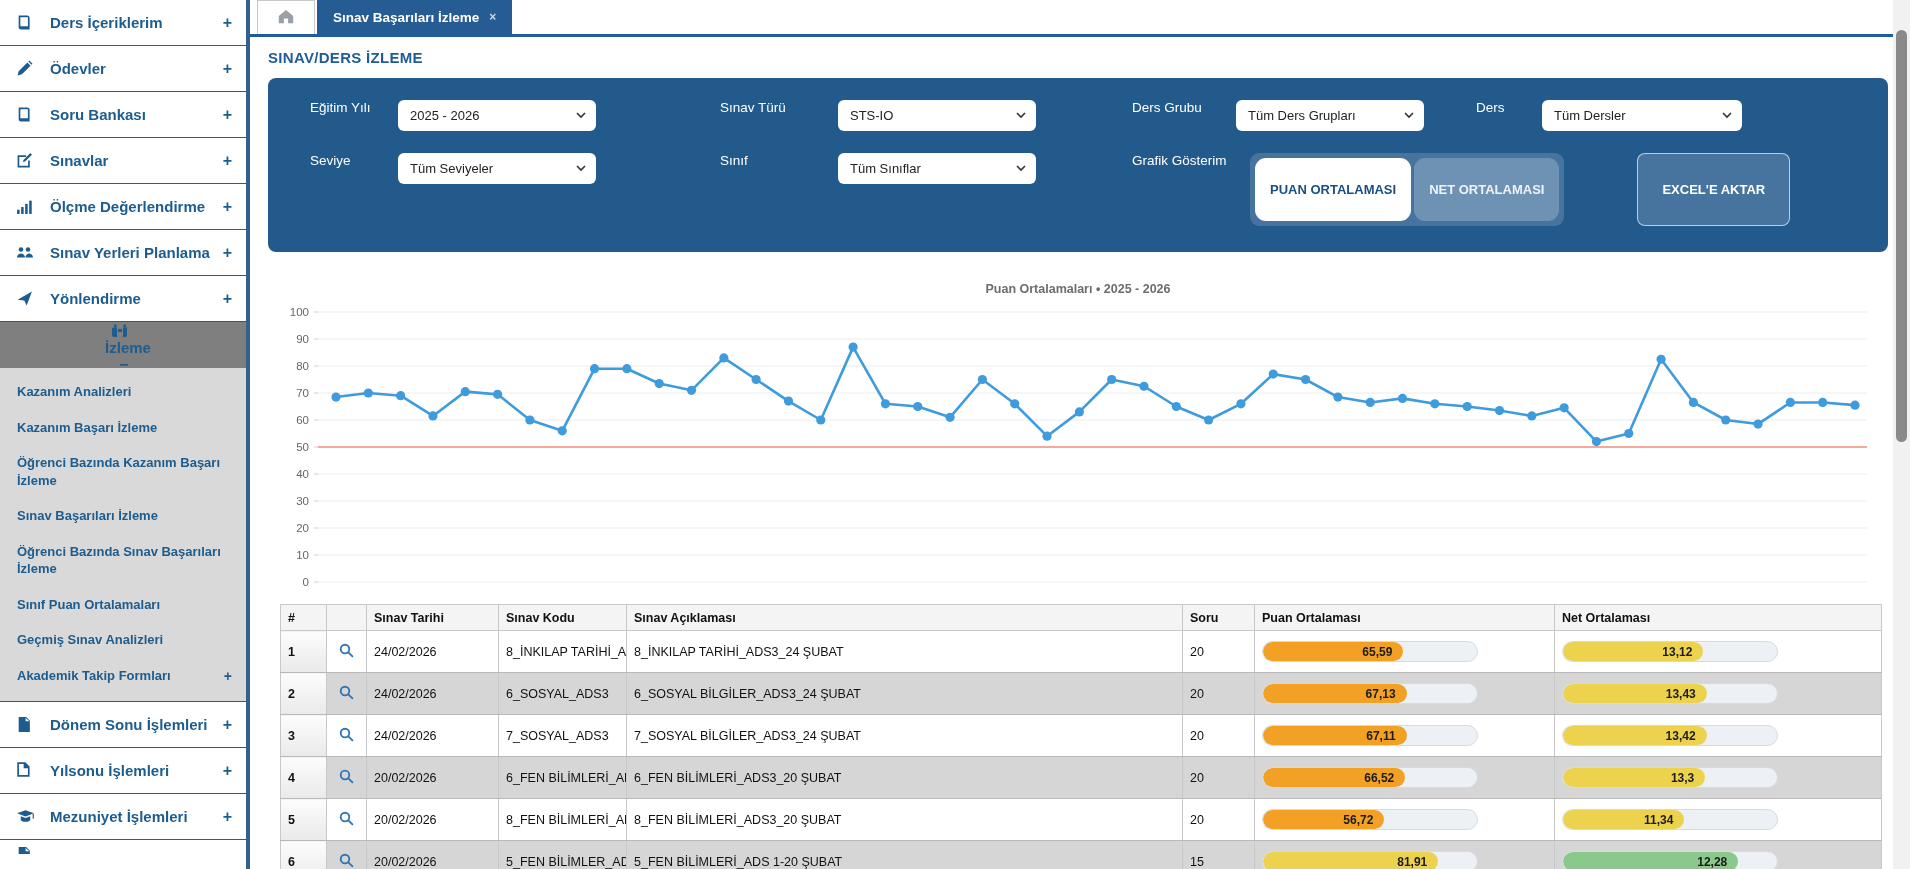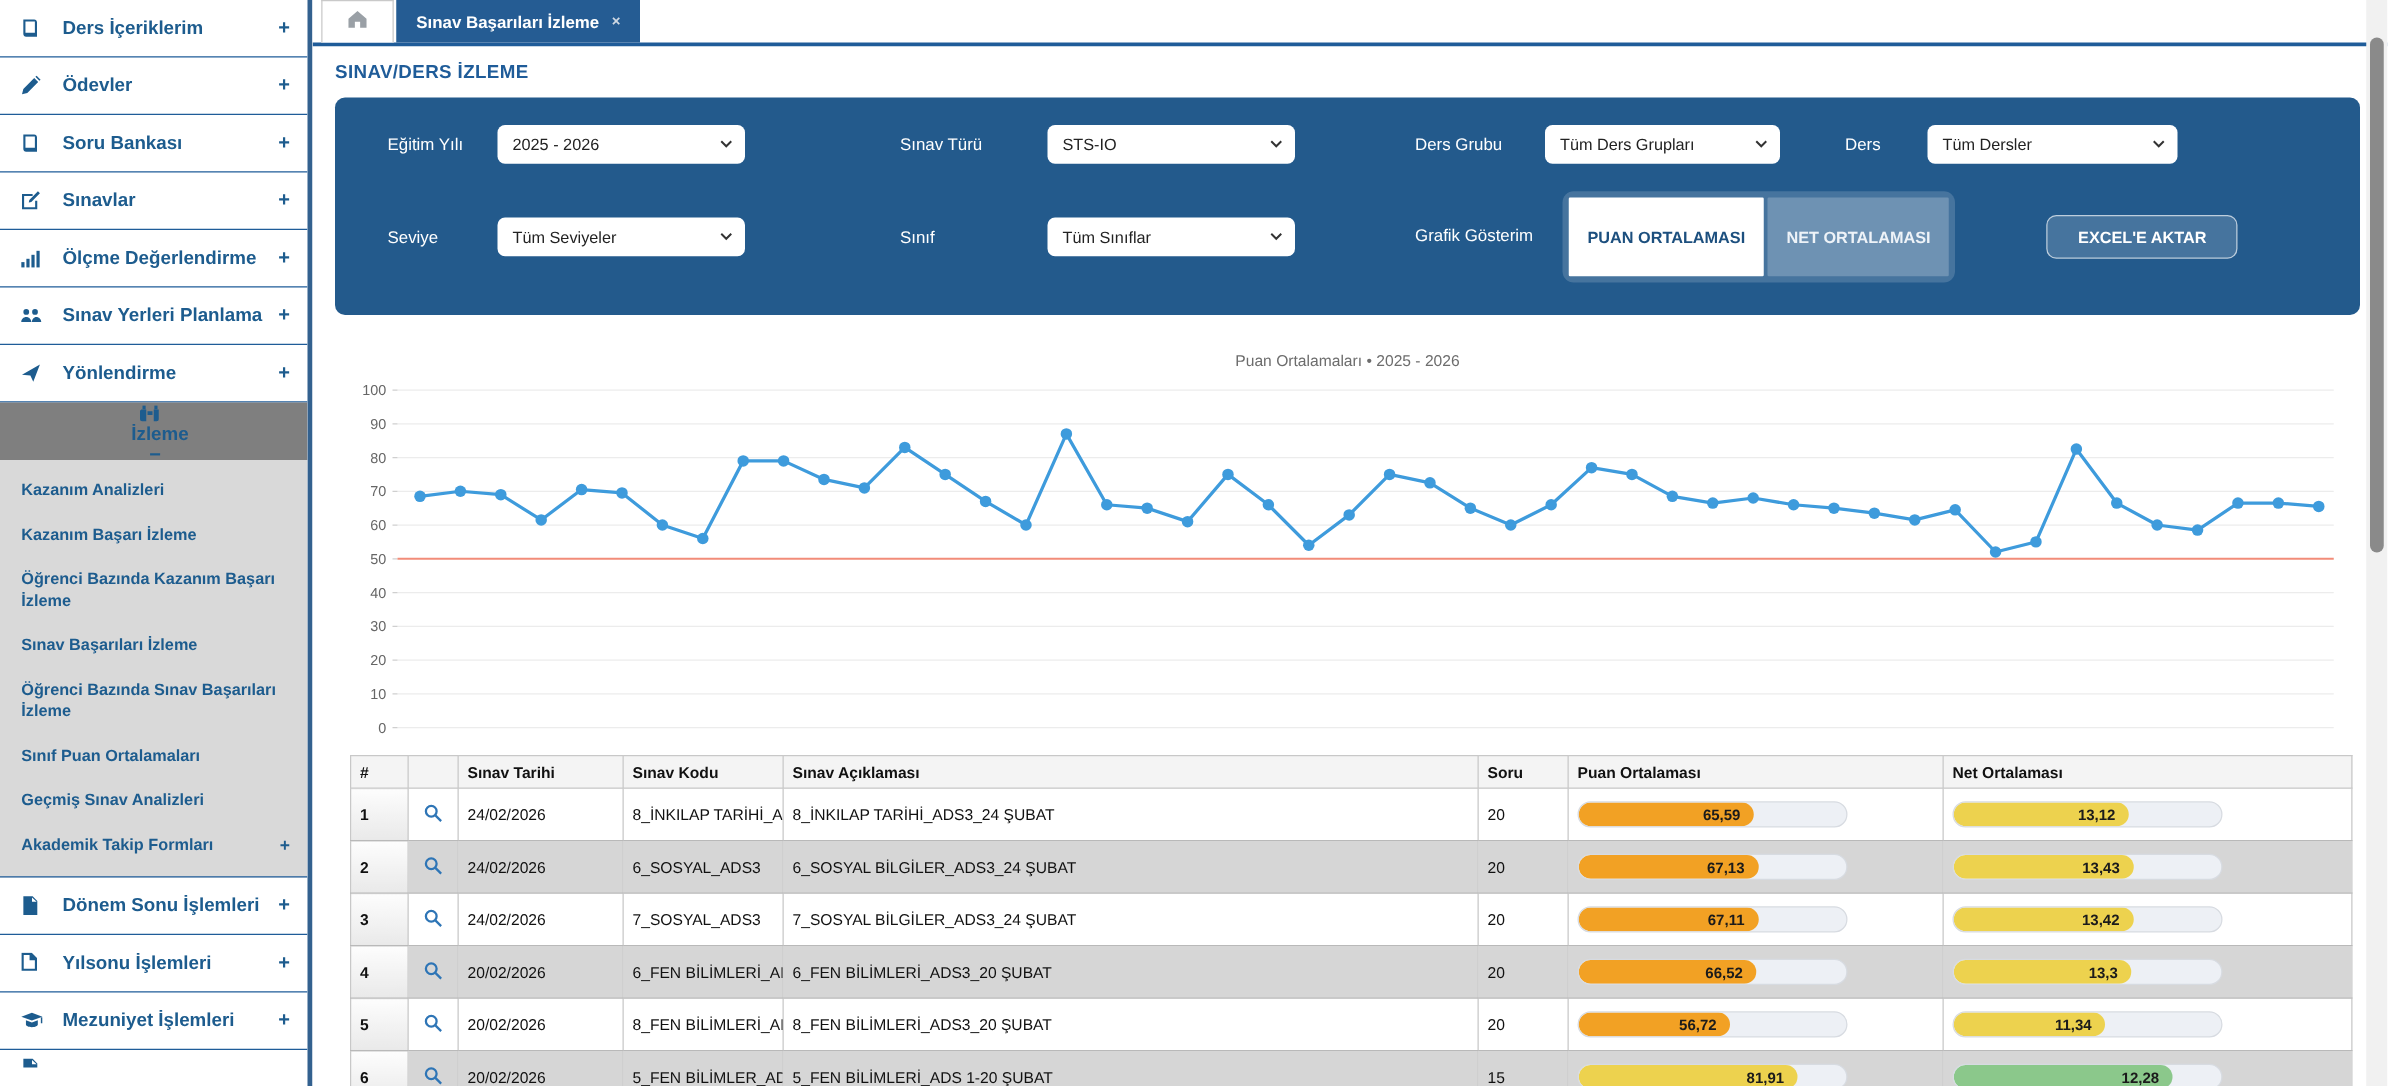--- a/index.html
+++ b/index.html
@@ -31,41 +31,41 @@
   .tab-active { display:flex; align-items:center; gap:10px; background:#255c93; color:#fff;
     padding:0 16px; margin-left:2px; font-size:13.5px; font-weight:bold; cursor:pointer; }
   .tab-close { font-size:12px; color:#cfd8e3; cursor:pointer; }
 
   .content { flex:1; padding:10px 14px 0 18px; overflow:hidden; }
   .page-title { color:#1f5c99; font-size:15px; font-weight:800; letter-spacing:.3px; margin:2px 0 12px 0; }
 
   
   .filter-panel { background:#235a8c; border-radius:8px; margin-right:8px;
     padding:22px 20px 26px 42px; }
-  .f-row { display:flex; align-items:center; }
+  .f-row { display:flex; }
   .f-row + .f-row { margin-top:22px; }
   .f-label { color:#fff; font-size:13.5px; white-space:nowrap; }
   .f-label.wrap { white-space:normal; line-height:1.25; }
   .sel { height:31px; background:#fff; border-radius:6px; display:flex; align-items:center;
     justify-content:space-between; padding:0 10px 0 12px; font-size:13px; color:#222; cursor:pointer; }
   .sel .chev { color:#333; margin-left:8px; display:flex; }
   .w1 { width:88px; } .w2 { width:118px; } .w3 { width:104px; } .w4 { width:66px; }
   .sw { width:198px;gap:16px; } .sw3 { width:188px; } .sw4 { width:200px; }
   .gap1 { width:124px; } .gap2 { width:96px; } .gap3 { width:52px; }
 
   .toggle-group { display:flex; background:rgba(255,255,255,.16); border-radius:9px; padding:5px; margin-left:14px; }
-  .tg-btn { font-size:13px; font-weight:bold; padding:24px 15px; border-radius:1px; cursor:pointer; border:none; }
+  .tg-btn { font-size:13px; font-weight:bold; padding:24px 15px; border-radius:11px; cursor:pointer; border:none; }
   .tg-btn.on { background:#fff; color:#1c4f7e; }
   .tg-btn.off { background:rgba(255,255,255,.22); color:#eef3f8; margin-left:3px; }
   .excel-btn { margin-left:73px; background:rgba(255,255,255,.16); border:1px solid rgba(255,255,255,.65);
     color:#fff; font-size:13px; font-weight:bold; padding:9px 24px; border-radius:8px; cursor:pointer; }
 
   
   .chart-panel { margin:30px 10px 0 2px; }
-  .chart-title { text-align:center; color:#6d6d6d; font-size:12.5px; margin-bottom:2px; }
+  .chart-title { text-align:center; color:#6d6d6d; font-size:12.5px; margin-bottom:2px;font-weight:bold; }
   #chart { display:block; }
 
   
   .grid-wrap { margin:6px 14px 0 12px; }
   table { border-collapse:collapse; width:100%; table-layout:fixed; font-size:12.5px; color:#111; }
   th { background:#f4f4f4; border:1px solid #c8c8c8; text-align:left; font-weight:bold;
     padding:5px 7px; height:26px; }
   td { border-right:1px solid #c8c8c8; border-bottom:1px solid #b9b9b9; padding:4px 7px;
     height:42px; overflow:hidden; white-space:nowrap; }
   tr.even td { background:#d6d6d6; }

